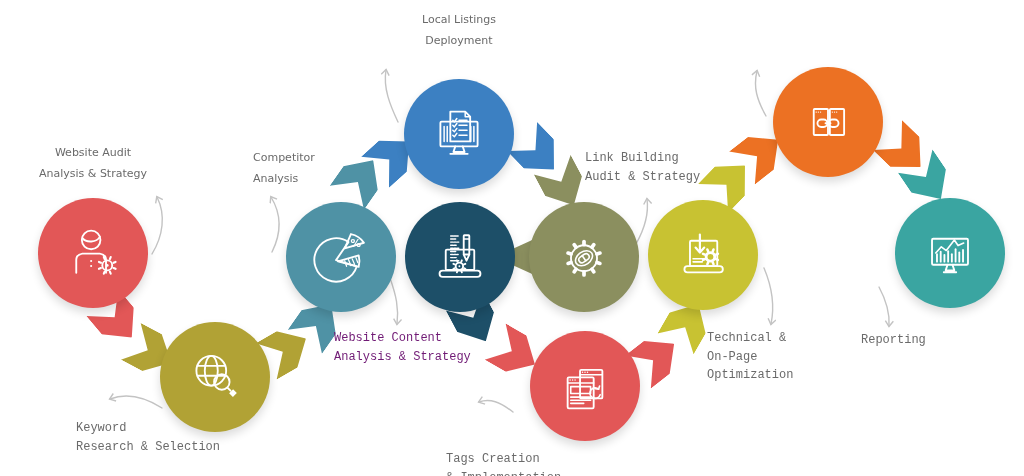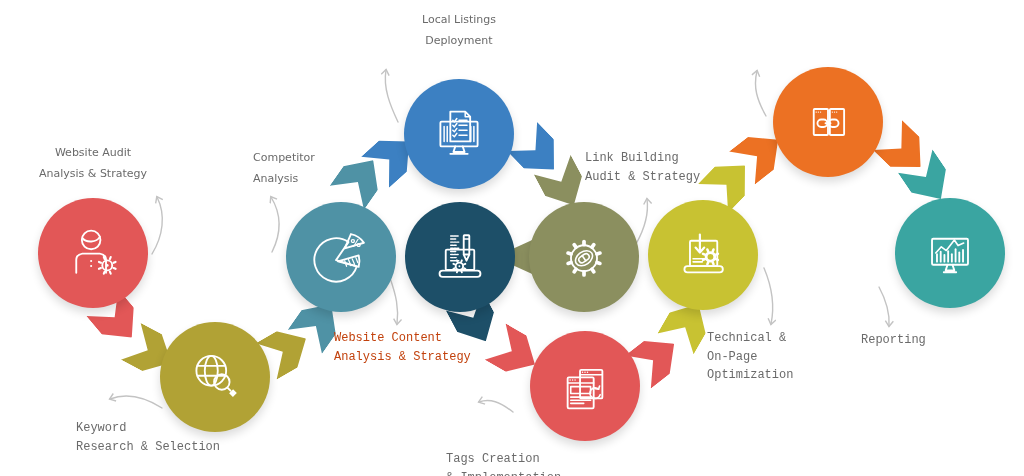--- a/index.html
+++ b/index.html
@@ -245,21 +245,21 @@
   </div>
 
   <div class="lbl f-top tc" style="left: 18px; top: 142px; width: 150px; color: rgb(106, 106, 106);">Website Audit
 Analysis &amp; Strategy</div>
   <div class="lbl f-bot" style="left: 76px; top: 411px; width: 180px; color: rgb(106, 106, 106); margin-top: 8px;">Keyword
 Research &amp; Selection</div>
   <div class="lbl f-top" style="left: 221px; top: 147px; width: 110px; color: rgb(106, 106, 106); margin-left: 32px;">Competitor
 Analysis</div>
   <div class="lbl f-top tc" style="left: 384px; top: 9px; width: 150px; color: rgb(106, 106, 106);">Local Listings
 Deployment</div>
-  <div class="lbl f-bot" style="left: 334px; top: 329px; width: 170px; color: #c2410c;">Website Content
+  <div class="lbl f-bot" style="left: 334px; top: 329px; width: 170px; color: #701a75;">Website Content
 Analysis &amp; Strategy</div>
   <div class="lbl f-bot" style="left: 585px; top: 149px; width: 130px; color: rgb(106, 106, 106);">Link Building
 Audit &amp; Strategy</div>
   <div class="lbl f-bot" style="left: 446px; top: 417px; width: 160px; color: rgb(106, 106, 106); margin-top: 33px;">Tags Creation
 &amp; Implementation</div>
   <div class="lbl f-bot" style="left: 707px; top: 329px; width: 120px; color: rgb(106, 106, 106);">Technical &amp;
 On-Page
 Optimization</div>
   <div class="lbl f-bot" style="left: 861px; top: 331px; width: 100px; color: rgb(106, 106, 106);">Reporting</div>
 

